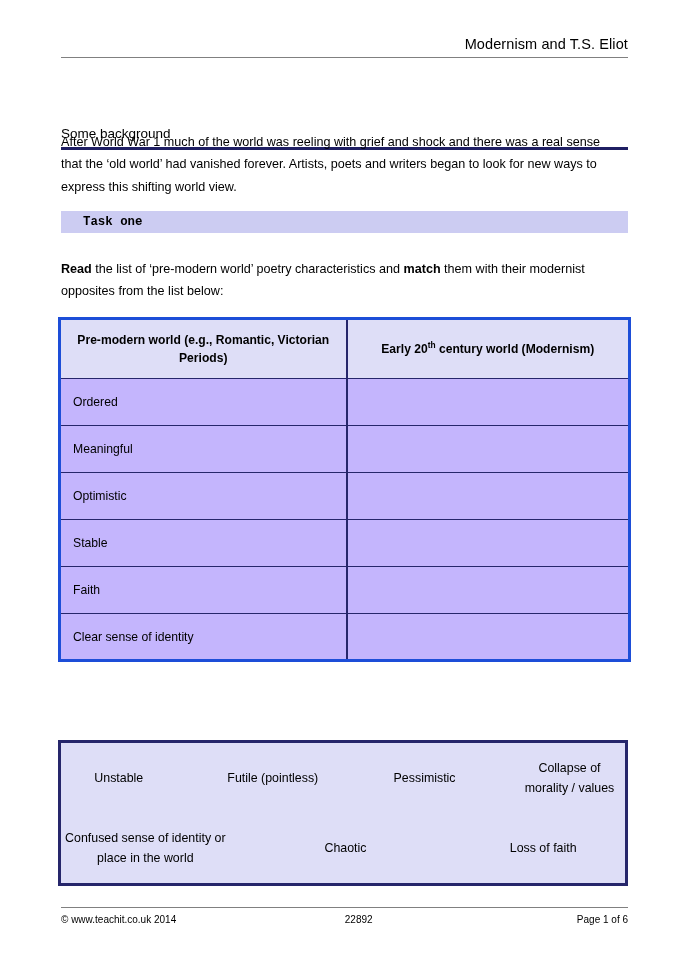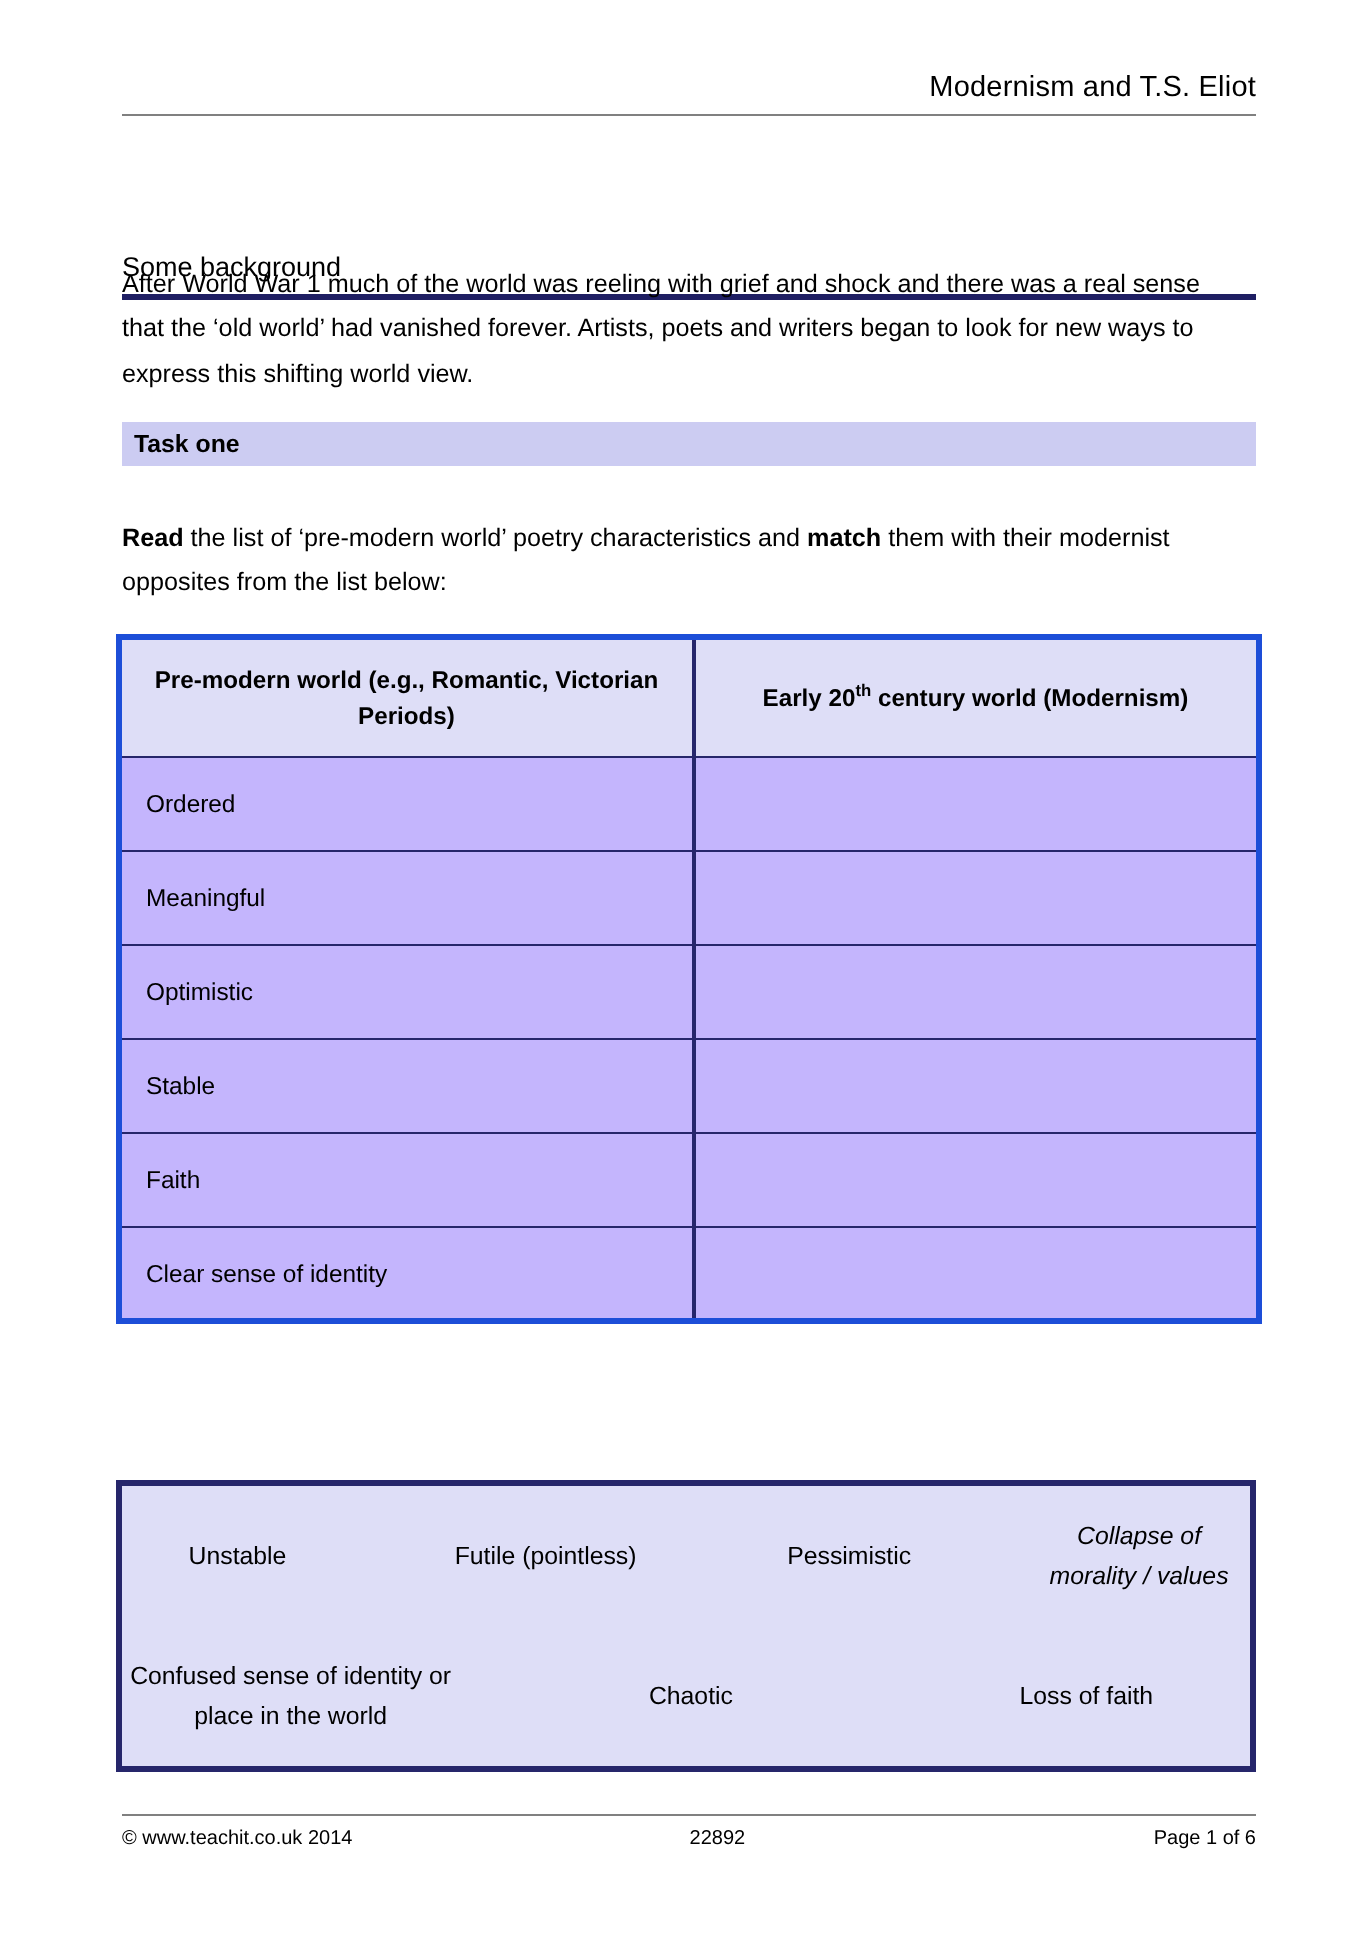--- a/index.html
+++ b/index.html
@@ -77,21 +77,22 @@
   .task-banner {
     position: absolute;
     left: 61px;
     top: 211px;
     width: 567px;
     height: 22px;
     background: #ccccf2;
     box-sizing: border-box;
     display: flex;
     align-items: center;
-    padding-left: 6px;
+    padding-left: 22px;
+    font-family: Liberation Mono, monospace;
   }
   .task-banner-label {
     font-size: 12.4px;
     font-weight: bold;
   }
 
   
   .instruction {
     position: absolute;
     left: 61px;
@@ -170,21 +171,21 @@
     font-size: 12.4px;
     line-height: 20px;
     text-align: center;
     padding: 0 4px;
     box-sizing: border-box;
   }
   
   .wb-r1-a { width: 25%; }
   .wb-r1-b { width: 27%; }
   .wb-r1-c { width: 24%; }
-  .wb-r1-d { width: 24%; font-style: italic; }
+  .wb-r1-d { width: 24%; }
   
   .wb-r2-a { width: 34%; }
   .wb-r2-b { width: 33%; }
   .wb-r2-c { width: 33%; }
 
   
   .doc-footer {
     position: absolute;
     left: 61px;
     top: 907px;

